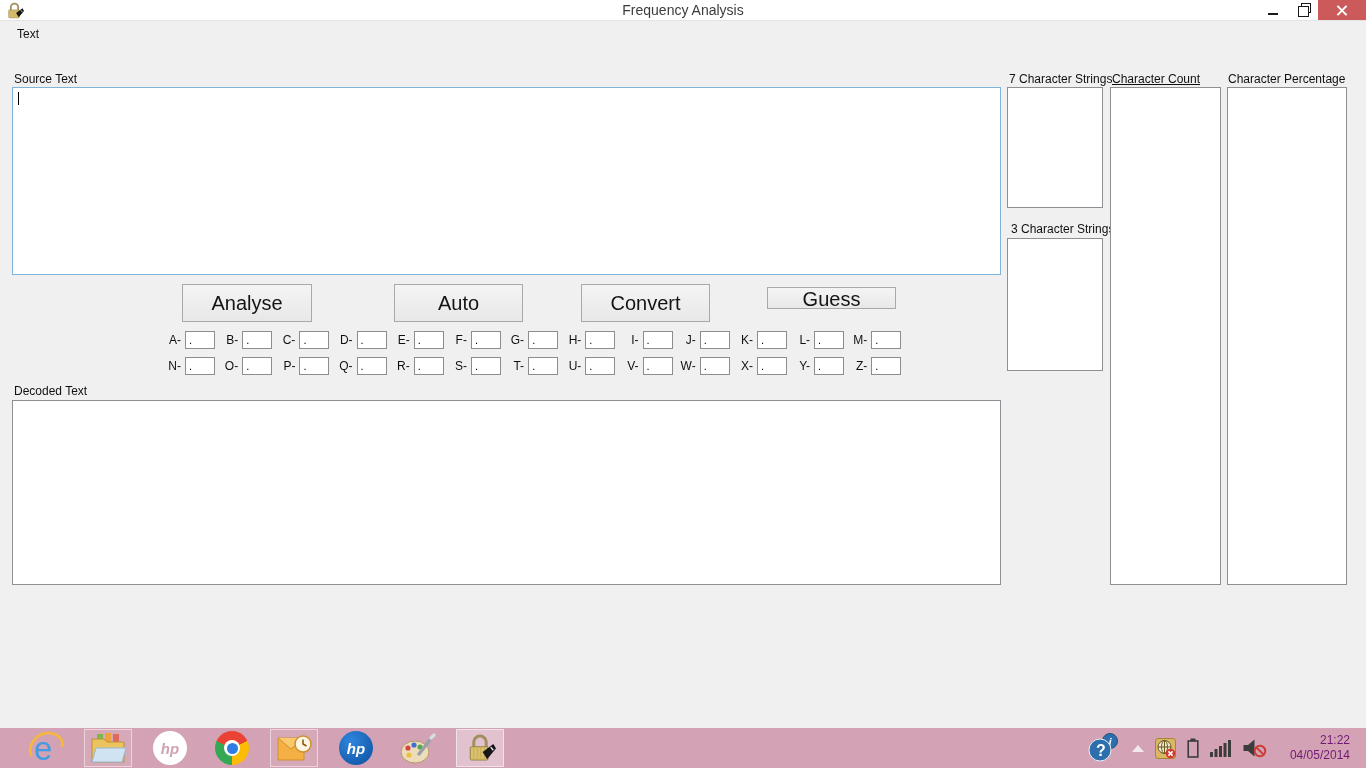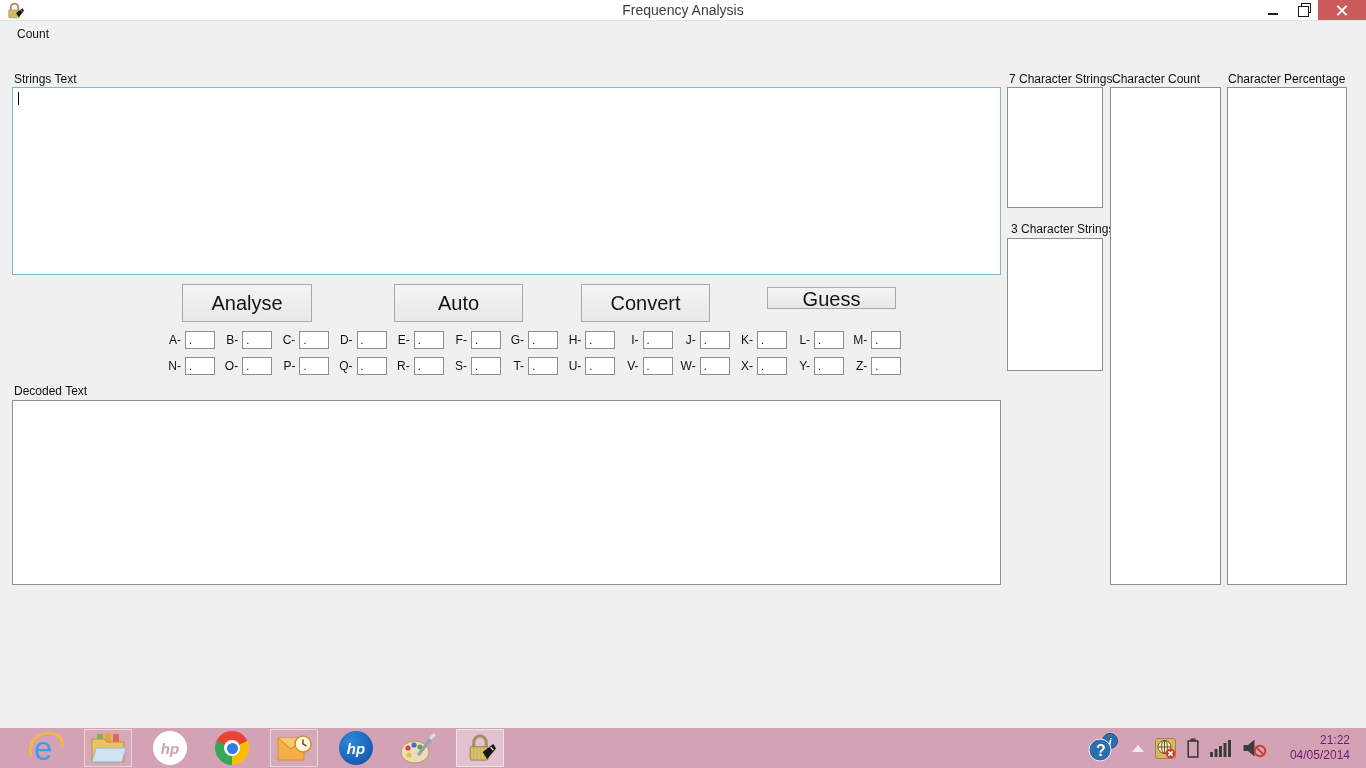--- a/index.html
+++ b/index.html
@@ -98,34 +98,34 @@
     </div>
   <div class="wc">
       <span class="wc-restore-glyph"></span>
     </div>
   <div class="wc wc-close">
       <span class="wc-close-glyph"></span>
     </div>
 </div>
 
 <div class="menubar">
-  <span class="menu-item">Count</span>
+  <span class="menu-item">Text</span>
 </div>
 
-<span class="field-label" style="left:14px; top:72px;">Strings Text</span>
+<span class="field-label" style="left:14px; top:72px;">Source Text</span>
 <textarea class="src-textarea" style=""></textarea>
 <div class="caret"></div>
 
 <span class="field-label" style="left:1009px; top:72px;">7 Character Strings</span>
 <div class="listbox box-2char"></div>
 
 <span class="field-label" style="left:1011px; top:222px;">3 Character Strings</span>
 <div class="listbox box-3char"></div>
 
-<span class="field-label" style="left:1112px; top:72px;">Character Count</span>
+<span class="field-label" style="left:1112px; top:72px;text-decoration:underline;">Character Count</span>
 <div class="listbox box-count"></div>
 
 <span class="field-label" style="left:1228px; top:72px;">Character Percentage</span>
 <div class="listbox box-pct"></div>
 
 <button class="action-btn btn-analyse">Analyse</button>
 <button class="action-btn btn-auto">Auto</button>
 <button class="action-btn btn-convert">Convert</button>
 <button class="action-btn btn-guess">Guess</button>
 

